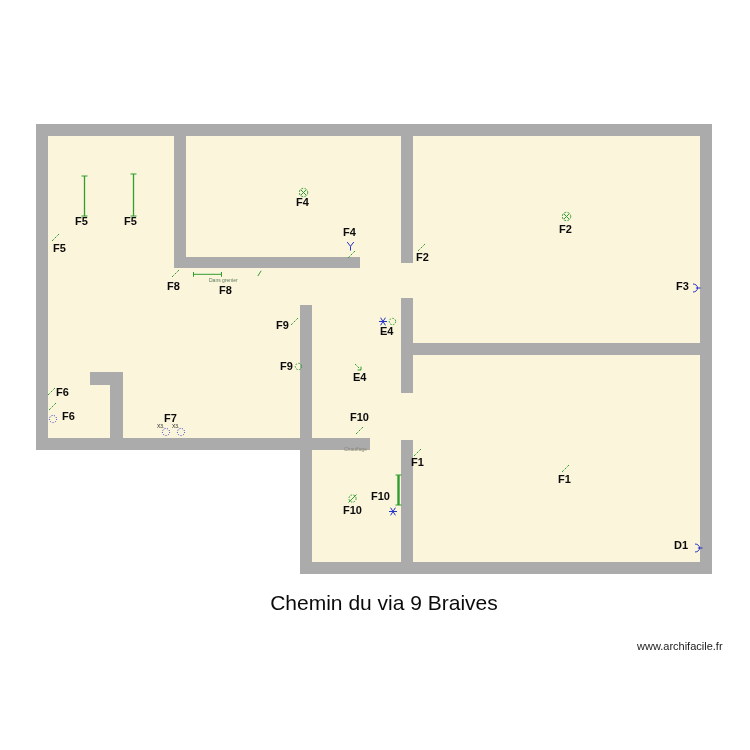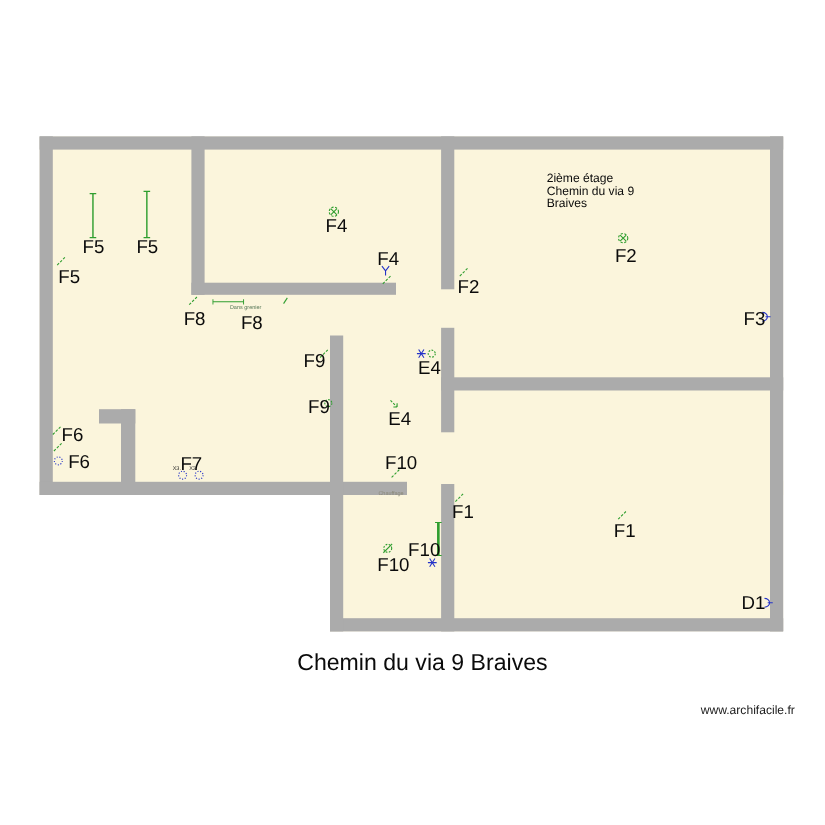--- a/index.html
+++ b/index.html
@@ -2,21 +2,21 @@
 <html><head>
 <meta charset="utf-8">
 <style>
   html,body{margin:0;padding:0;background:#ffffff;}
   #canvas{position:relative;width:750px;height:750px;background:#ffffff;overflow:hidden;
           font-family:"Liberation Sans", sans-serif;}
   #plan-layer{position:absolute;left:0;top:0;width:750px;height:750px;}
   .floor{position:absolute;z-index:1;}
   .wall{position:absolute;z-index:2;}
   .sym{position:absolute;z-index:3;line-height:0;}
-  .dev-label{position:absolute;z-index:4;font-size:17px;font-weight:normal;color:#0b0b0b;white-space:nowrap;}
+  .dev-label{position:absolute;z-index:4;font-size:11px;font-weight:bold;color:#0b0b0b;white-space:nowrap;}
   .annot{position:absolute;z-index:4;white-space:nowrap;}
   #room-note{position:absolute;left:497px;top:157px;z-index:4;font-size:11px;line-height:11.5px;color:#0b0b0b;}
   #plan-title{position:absolute;left:0;top:591px;width:768px;text-align:center;font-size:21px;color:#0b0b0b;z-index:5;}
   #watermark{position:absolute;left:637px;top:640px;font-size:11px;color:#1a1a1a;z-index:5;}
 </style>
 </head>
 <body>
 
 <div id="canvas">
   <div id="plan-layer">
@@ -154,20 +154,15 @@
           <path d="M1,8 L8,1" stroke="#2F9E2F" fill="none" stroke-dasharray="2.4,1.4"></path>
         </svg></div>
       <div class="sym" style="left: 561px; top: 464px;"><svg width="9" height="9">
           <path d="M1,8 L8,1" stroke="#2F9E2F" fill="none" stroke-dasharray="2.4,1.4"></path>
         </svg></div>
       <div class="sym" style="left: 693px; top: 543px;"><svg width="10" height="10">
           <path d="M2,1 A4.6,4 0 0 1 2,9" fill="none" stroke="#2433C8"></path>
           <path d="M4.9,5 H9.5" stroke="#2433C8" fill="none"></path>
         </svg></div>
     </div>
-  <div id="room-note">
-      <div>2ième étage</div>
-      <div>Chemin du via 9</div>
-      <div>Braives</div>
-    </div>
   <div id="plan-title">Chemin du via 9 Braives</div>
   <div id="watermark">www.archifacile.fr</div>
 </div>
 
 </body></html>

